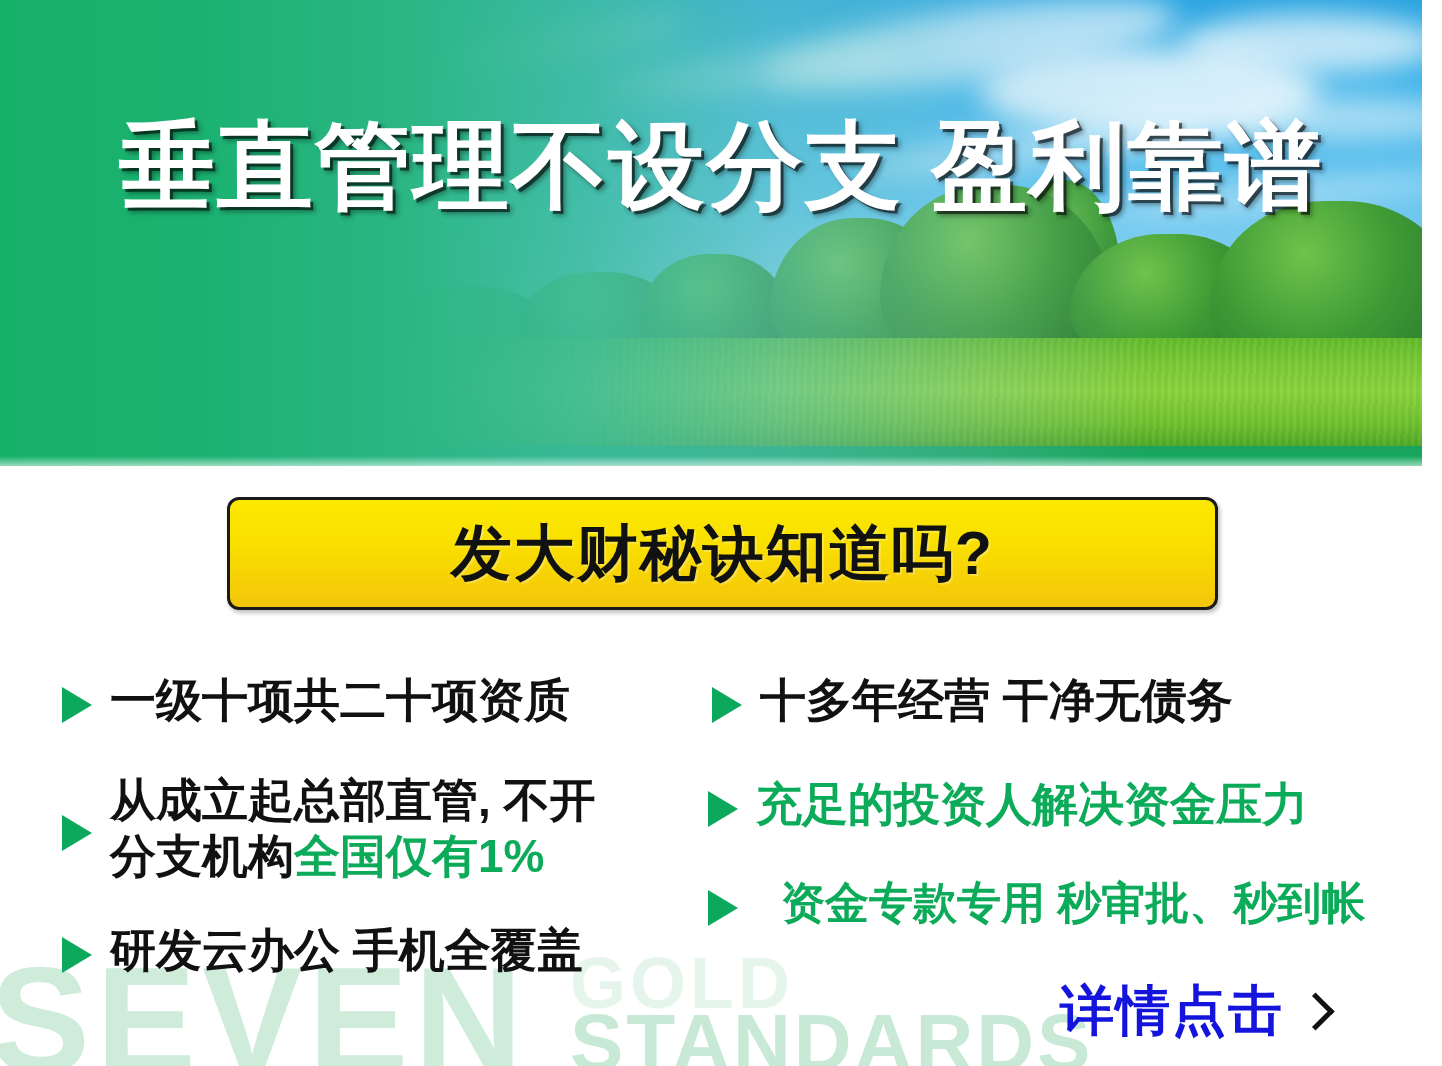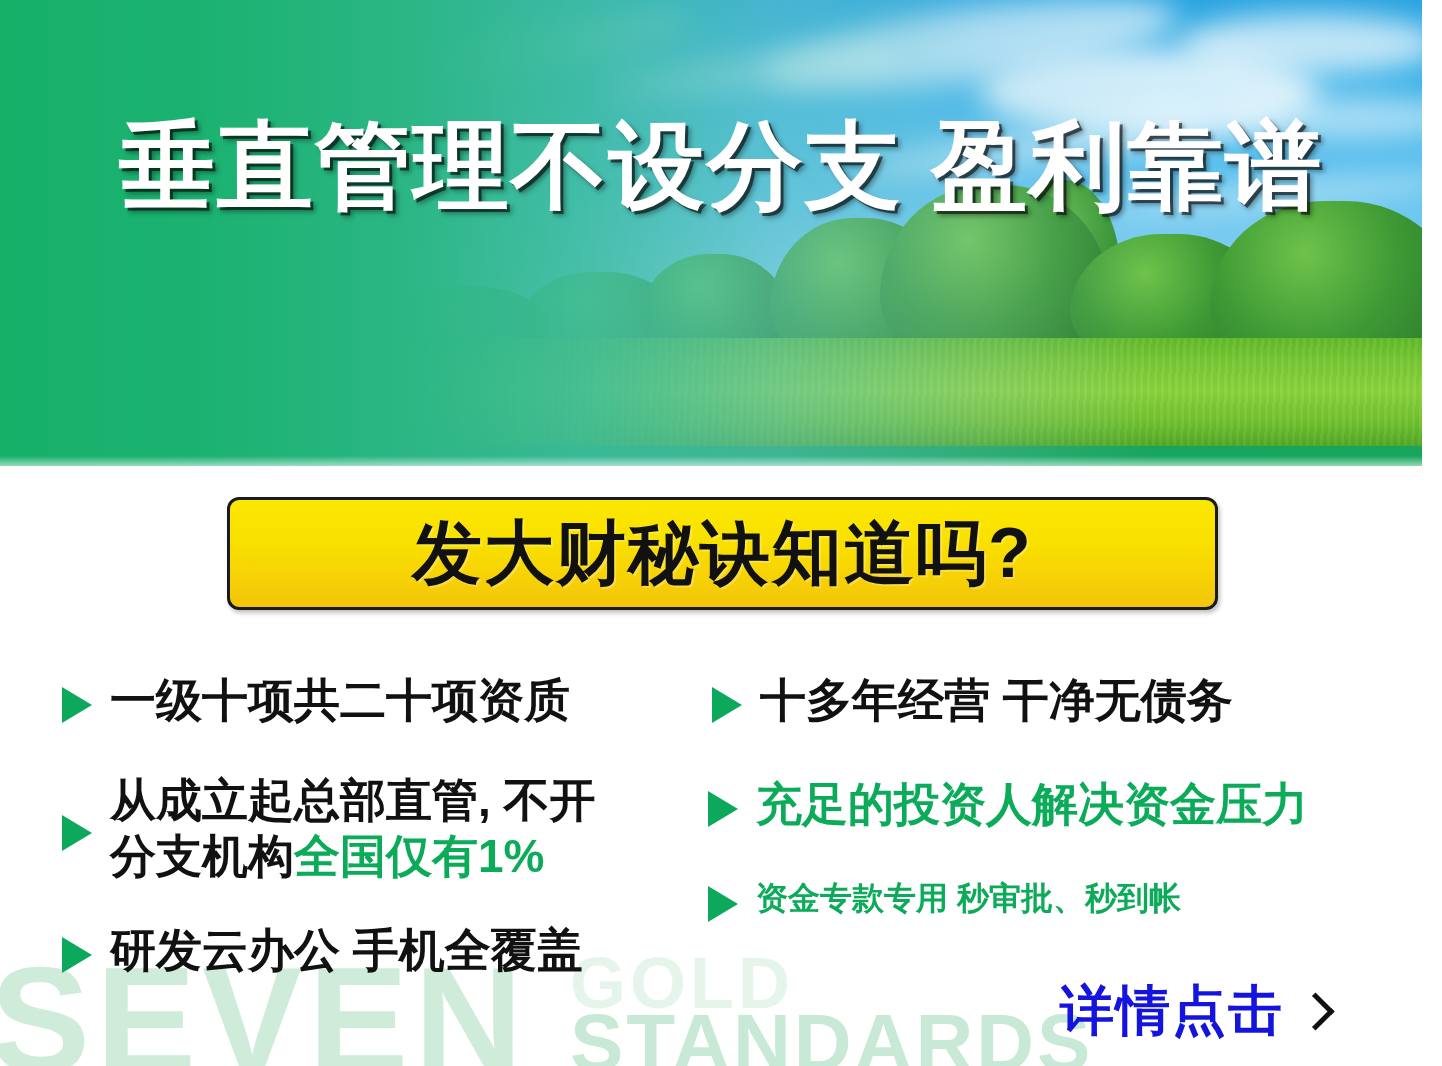--- a/index.html
+++ b/index.html
@@ -170,21 +170,21 @@
     border-radius: 12px;
     border: 3px solid #1a1a1a;
     background: linear-gradient(180deg, #fbe800 0%, #f9e000 40%, #f6cf07 78%, #f3c50a 100%);
     box-sizing: border-box;
     display: flex;
     align-items: center;
     justify-content: center;
     box-shadow: 2px 3px 4px rgba(0,0,0,0.25);
   }
   .yellow-banner-text {
-    font-size: 70px;
+    font-size: 61px;
     font-weight: bold;
     color: #111111;
     letter-spacing: 2px;
     white-space: nowrap;
     text-shadow: 2px 2px 0 rgba(255,255,255,0.25);
   }
 
   
   .watermark {
     position: absolute;
@@ -257,21 +257,21 @@
 
   
   .L1 { left: 0;  top: 22px; }
   .L2 { left: 0;  top: 122px; }
   .L3 { left: 0;  top: 272px; }
   
   .R1 { left: 16px;  top: 22px; }
   .R2 { left: 12px; top: 126px; }
   .R3 { left: 12px; top: 226px; }
 
-  .btext.small { font-size: 32px; }
+  .btext.small { font-size: 44px; margin-left: 25px; }
 
   
   .cta {
     position: absolute;
     left: 1060px; top: 975px;
     display: flex;
     align-items: center;
     cursor: pointer;
   }
   .cta-text {

